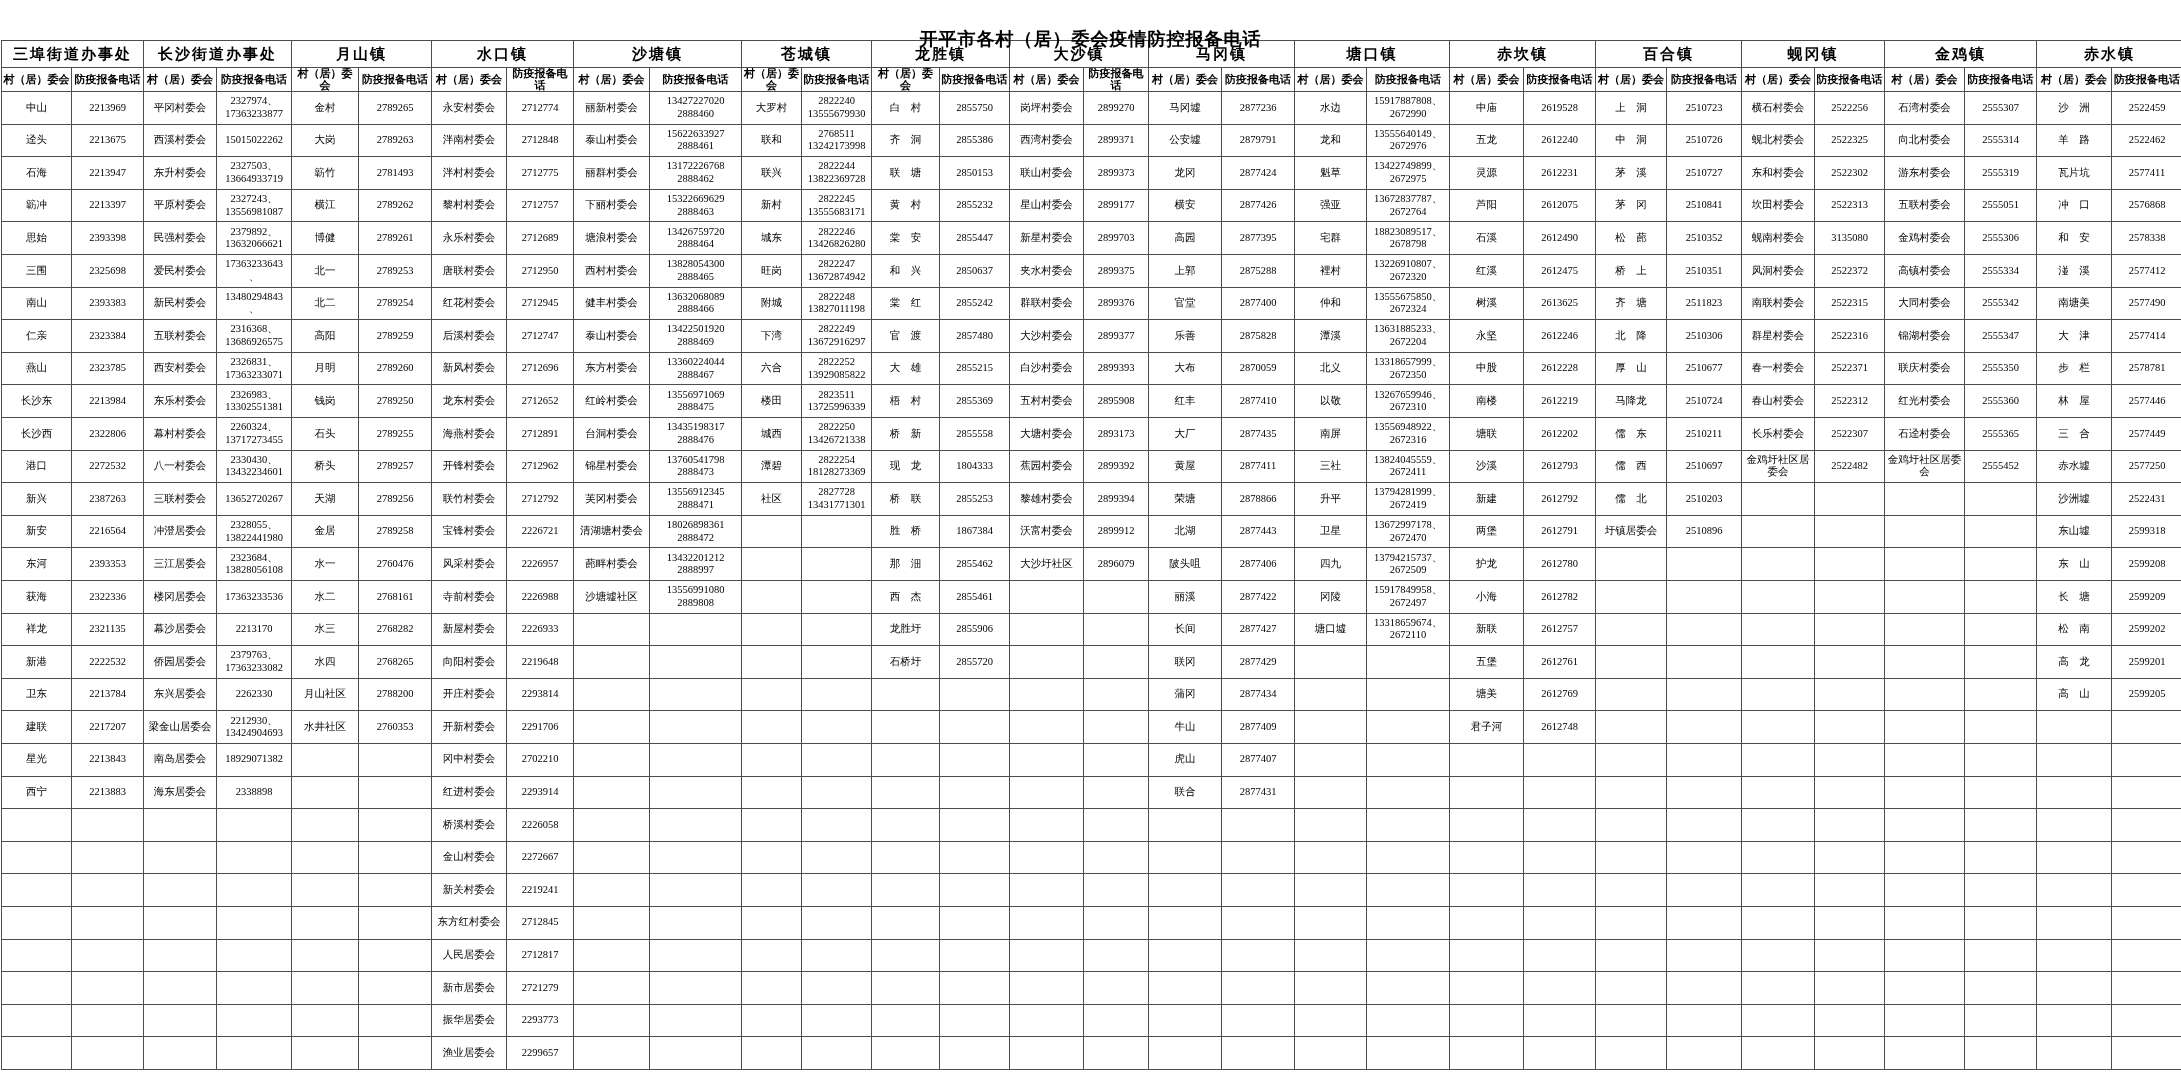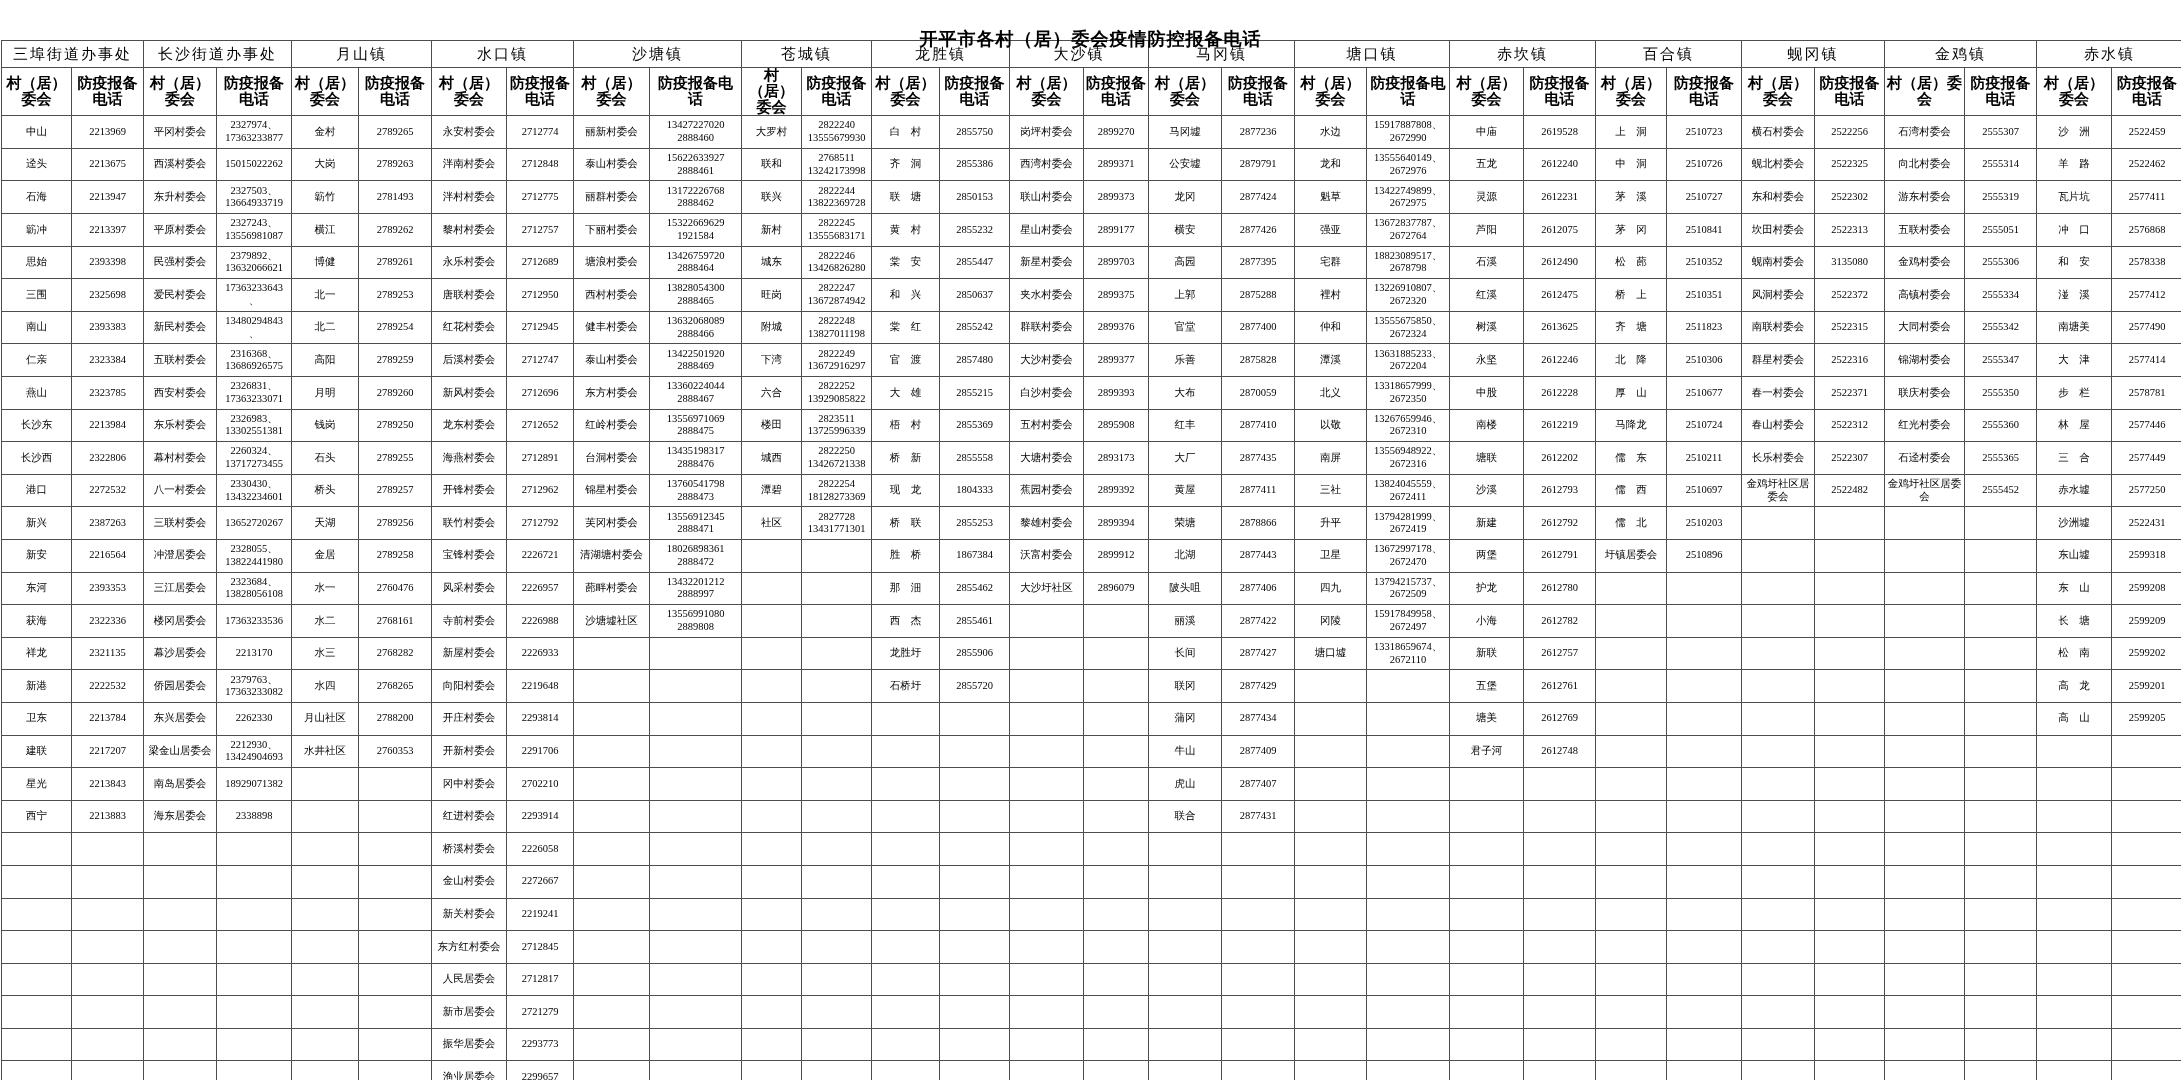--- a/index.html
+++ b/index.html
@@ -11,22 +11,22 @@
     height:40px;box-sizing:border-box;padding-top:27px;
     text-align:center;font-weight:bold;font-size:18px;letter-spacing:1px;
   }
   table{
     border-collapse:collapse;table-layout:fixed;width:2181px;margin-left:1px;
   }
   th,td{
     border:1px solid #4d4d4d;text-align:center;vertical-align:middle;
     overflow:hidden;padding:0 1px;box-sizing:border-box;
   }
-  th.town{font-size:15px;font-weight:normal;height:27px;letter-spacing:2px;margin-top:24px;}
-  th.lbl{font-size:15px;font-weight:bold;height:23px;line-height:1.05;white-space:normal;margin-left:32px;}
+  th.town{font-size:15px;font-weight:bold;height:27px;letter-spacing:2px;margin-top:24px;}
+  th.lbl{font-size:11px;font-weight:bold;height:23px;line-height:1.05;white-space:normal;margin-left:32px;}
   td{font-size:10.5px;line-height:1.2;height:32.6px;white-space:pre-line;word-break:break-all;}
 </style>
 </head>
 <body>
 
 <div class="title">开平市各村（居）委会疫情防控报备电话</div>
 
 <table>
   <colgroup>
       <col style="width: 70px;">
@@ -224,21 +224,21 @@
         <td>2213397</td>
         <td>平原村委会</td>
         <td>2327243、
 13556981087</td>
         <td>横江</td>
         <td>2789262</td>
         <td>黎村村委会</td>
         <td>2712757</td>
         <td>下丽村委会</td>
         <td>15322669629
-1921584</td>
+2888463</td>
         <td>新村</td>
         <td>2822245
 13555683171</td>
         <td>黄　村</td>
         <td>2855232</td>
         <td>星山村委会</td>
         <td>2899177</td>
         <td>横安</td>
         <td>2877426</td>
         <td>强亚</td>

